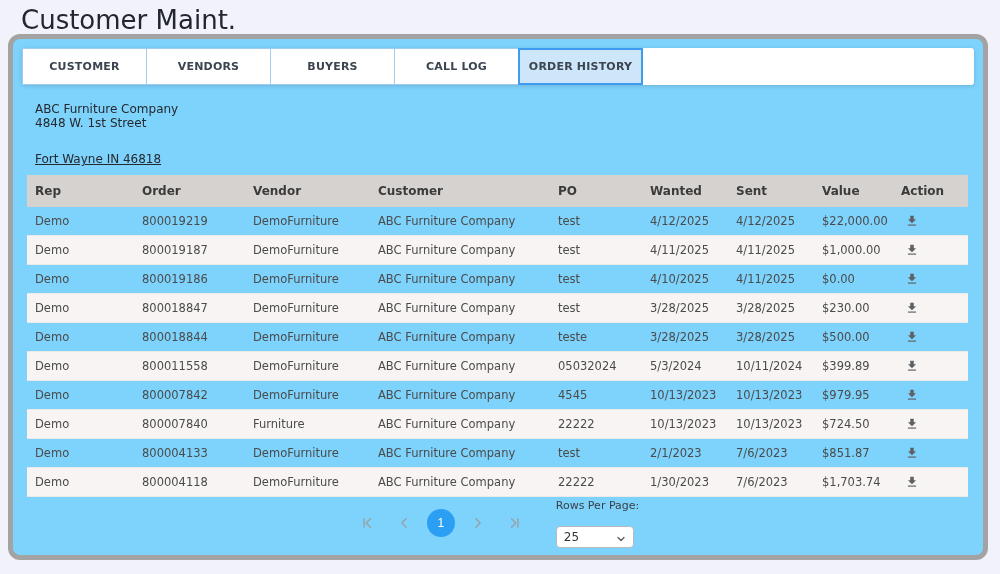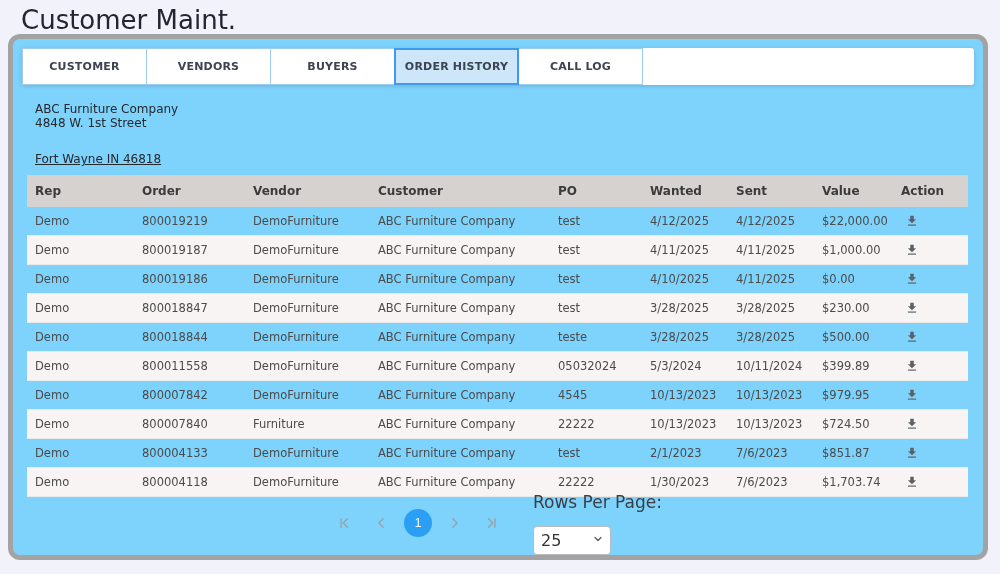--- a/index.html
+++ b/index.html
@@ -124,33 +124,33 @@
     cursor: pointer;
     border: none;
   }
   .rpp-block {
     margin-left: 20px;
     display: flex;
     flex-direction: column;
     align-items: flex-start;
   }
   .rpp-label {
-    font-size: 17px;
+    font-size: 11px;
     color: #3b3e45;
     margin-bottom: 14px;
   }
   .select-wrap { position: relative; display: inline-block; }
   .select-wrap select {
     appearance: none;
     -webkit-appearance: none;
-    width: 78px; height: 29px;
+    width: 78px; height: 22px;
     border: 1px solid #b9b9c0;
     border-radius: 4px;
     padding: 0 20px 0 7px;
-    font-size: 16px;
+    font-size: 12px;
     color: #333;
     background: #ffffff;
     font-family: "DejaVu Sans", "Liberation Sans", sans-serif;
   }
   .select-wrap .chev {
     position: absolute;
     right: 8px; top: 8px;
     pointer-events: none;
     color: #555;
   }
@@ -165,25 +165,25 @@
   <div class="tab-strip">
     <div class="tab">
         <span>CUSTOMER</span>
       </div>
     <div class="tab">
         <span>VENDORS</span>
       </div>
     <div class="tab">
         <span>BUYERS</span>
       </div>
+    <div class="tab">
+        <span>CALL LOG</span>
+      </div>
     <div class="tab active">
         <span>ORDER HISTORY</span>
-      </div>
-    <div class="tab">
-        <span>CALL LOG</span>
       </div>
   </div>
 
   <div class="customer-info">
     <div>ABC Furniture Company</div>
     <div>4848 W. 1st Street</div>
     <div class="city-line">Fort Wayne IN 46818</div>
   </div>
 
   <table class="order-table">

